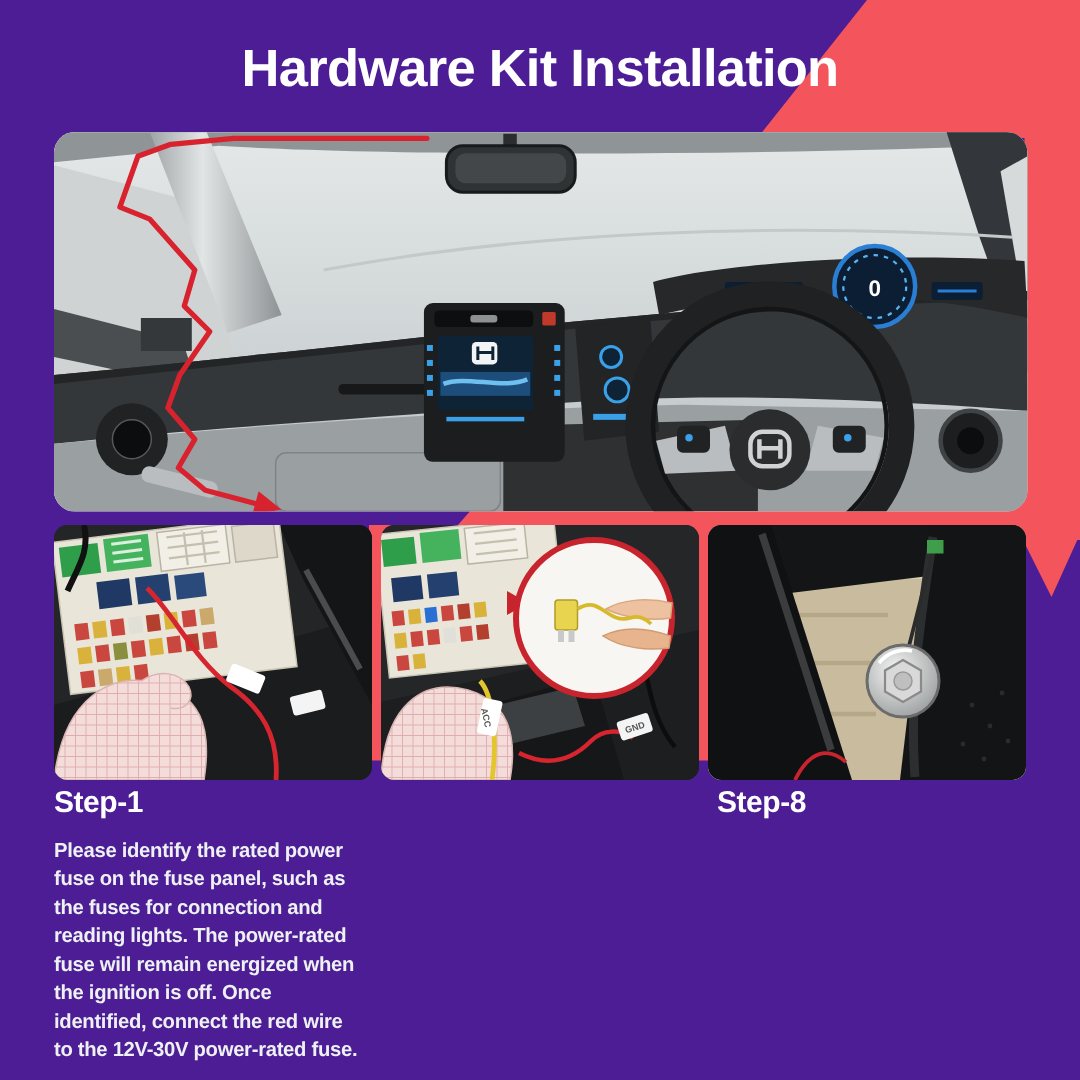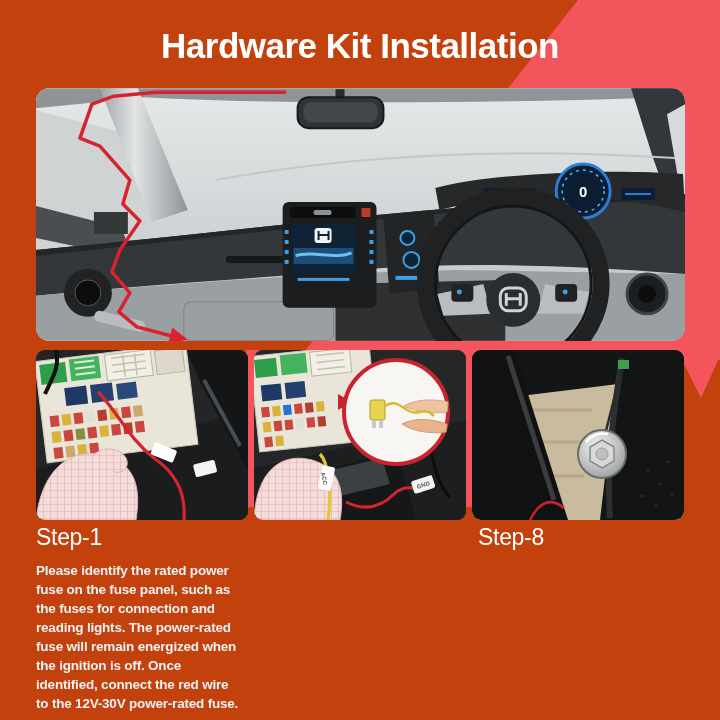--- a/index.html
+++ b/index.html
@@ -1,33 +1,33 @@
 <!DOCTYPE html>
 <html><head>
 <meta charset="utf-8">
 <style>
   html,body{margin:0;padding:0;background:#000;}
-  .page{position:relative;width:720px;height:720px;background:#c2410c;overflow:hidden;
+  .page{position:relative;width:720px;height:720px;background:#4c1d95;overflow:hidden;
         font-family:"Liberation Sans",sans-serif;}
   
   .red-shape{position:absolute;inset:0;background:#f4545c;z-index:1;}
   .red-top{clip-path:polygon(578px 0,720px 0,720px 360px,683px 360px,683px 92px,505px 92px);}
   .red-band{clip-path:polygon(322px 331px,720px 331px,720px 356px,701px 398px,680px 356px,300px 356px);}
   .red-underlay{position:absolute;left:246px;top:350px;width:437px;height:157px;background:#f4545c;z-index:1;}
   .title{position:absolute;left:0;top:26px;width:720px;text-align:center;color:#ffffff;
          font-size:35px;font-weight:800;letter-spacing:-0.5px;z-index:3;}
   .hero{position:absolute;left:36px;top:88px;width:649px;height:253px;border-radius:14px;
         overflow:hidden;z-index:2;background:#c7cccd;}
   .shot{position:absolute;top:350px;width:212px;height:170px;border-radius:9px;overflow:hidden;z-index:2;}
   .shot1{left:36px;background:#232526;}
   .shot2{left:254px;background:#242628;}
   .shot3{left:472px;background:#d8cdb2;}
   .col{position:absolute;top:524px;width:215px;color:#eef1f3;z-index:3;}
   .col1{left:36px;} .col2{left:258px;} .col3{left:478px;}
-  .step-h{font-size:23px;font-weight:400;letter-spacing:-0.3px;color:#ffffff;margin:0 0 10px 0;}
+  .step-h{font-size:20px;font-weight:700;letter-spacing:-0.3px;color:#ffffff;margin:0 0 10px 0;}
   .step-b{font-size:13.5px;font-weight:700;letter-spacing:-0.2px;line-height:19px;
           white-space:pre-line;margin:0;color:#eef1f3;}
   svg{display:block;}
 </style>
 </head>
 <body>
 
 <div class="page">
 
   <div class="red-shape red-top"></div>

